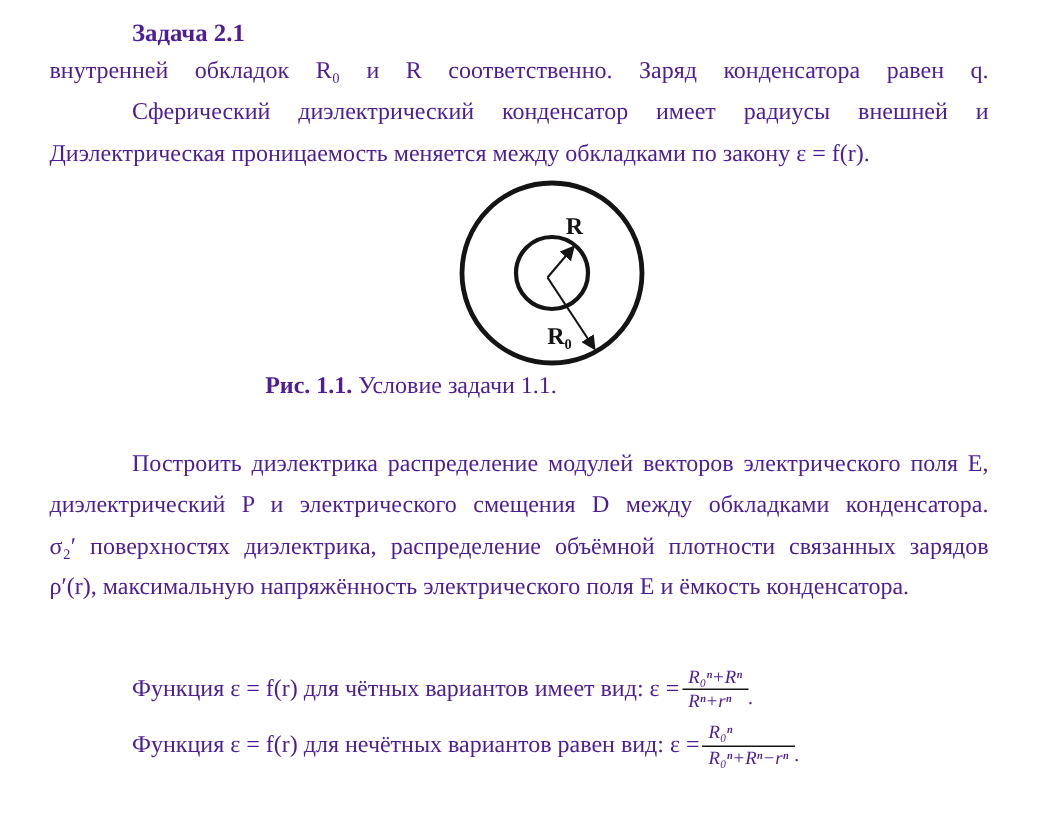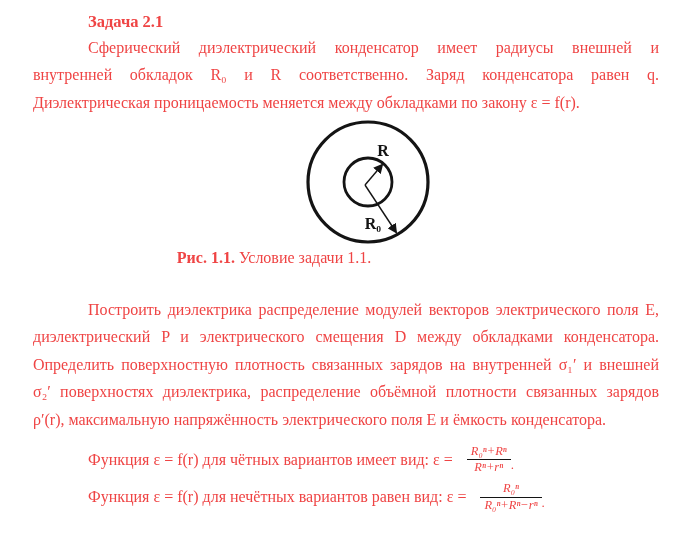--- a/index.html
+++ b/index.html
@@ -1,20 +1,20 @@
 <!DOCTYPE html>
 <html><head>
 <meta charset="utf-8">
 <style>
   html,body { margin:0; padding:0; background:#ffffff; }
   .page {
     position:relative;
     width:692px; height:551px;
     background:#ffffff;
-    color:#ef4444;
+    color:#4c1d95;
     font-family:"Liberation Serif","DejaVu Serif",serif;
     overflow:hidden;
   }
   .doc-title {
     position:absolute; left:88px; top:12px;
     font-size:16.5px; font-weight:bold;
     white-space:nowrap;
   }
   .para {
     position:absolute; left:33px; width:626px;
@@ -36,23 +36,23 @@
   }
   .fig-caption .b { font-weight:bold; }
   .formula-row {
     position:absolute; left:88px;
     display:flex; align-items:center;
     font-size:16px; white-space:nowrap;
   }
   .formula-even { top:441px; height:37px; }
   .formula-odd  { top:478px; height:38px; }
   .frac {
-    display:inline-block; text-align:center;
+    display:inline-block; 
     font-size:12.5px; line-height:1.2;
-    margin-left:14px; font-style:italic;
+    margin-left:2px; font-style:italic;
   }
   .frac .num { padding:0 4px 1px 4px; border-bottom:1.2px solid #141414; }
   .frac .den { padding:1px 4px 0 4px; }
   .frac-dot { align-self:flex-end; padding-bottom:5px; font-size:13px; }
   .table-caption {
     position:absolute; left:88px; top:517px;
     font-size:13.8px; white-space:nowrap;
   }
   .table-caption .b { font-weight:bold; font-size:14.2px; }
   svg text {
@@ -61,22 +61,22 @@
   }
 </style>
 </head>
 <body>
 
 <div class="page">
 
   <div class="doc-title">Задача 2.1</div>
 
   <div class="para para1">
+    <div class="ln">внутренней обкладок R₀ и R соответственно. Заряд конденсатора равен q.</div>
     <div class="ln first">Сферический диэлектрический конденсатор имеет радиусы внешней и</div>
-    <div class="ln">внутренней обкладок R₀ и R соответственно. Заряд конденсатора равен q.</div>
     <div class="ln last">Диэлектрическая проницаемость меняется между обкладками по закону ε = f(r).</div>
   </div>
 
   <div class="fig-wrap">
     <svg width="145" height="136" viewBox="0 0 145 136">
       <defs>
         <marker id="arrow" viewBox="0 0 10 10" refX="8" refY="5" markerWidth="7" markerHeight="7" orient="auto-start-reverse">
           <path d="M0,0 L10,5 L0,10 z" fill="#141414"></path>
         </marker>
       </defs>
@@ -89,21 +89,20 @@
     </svg>
   </div>
 
   <div class="fig-caption">
     <span class="b">Рис. 1.1.</span><span> Условие задачи 1.1.</span>
   </div>
 
   <div class="para para2">
     <div class="ln first">Построить диэлектрика распределение модулей векторов электрического поля E,</div>
     <div class="ln">диэлектрический P и электрического смещения D между обкладками конденсатора.</div>
-    <div class="ln">Определить поверхностную плотность связанных зарядов на внутренней σ₁′ и внешней</div>
     <div class="ln">σ₂′ поверхностях диэлектрика, распределение объёмной плотности связанных зарядов</div>
     <div class="ln last">ρ′(r), максимальную напряжённость электрического поля E и ёмкость конденсатора.</div>
   </div>
 
   <div class="formula-row formula-even">
     <span>Функция ε = f(r) для чётных вариантов имеет вид: ε =</span>
     <span class="frac">
       <span class="num">R₀ⁿ+Rⁿ</span>
       <span class="den" style="display:block">Rⁿ+rⁿ</span>
     </span>

